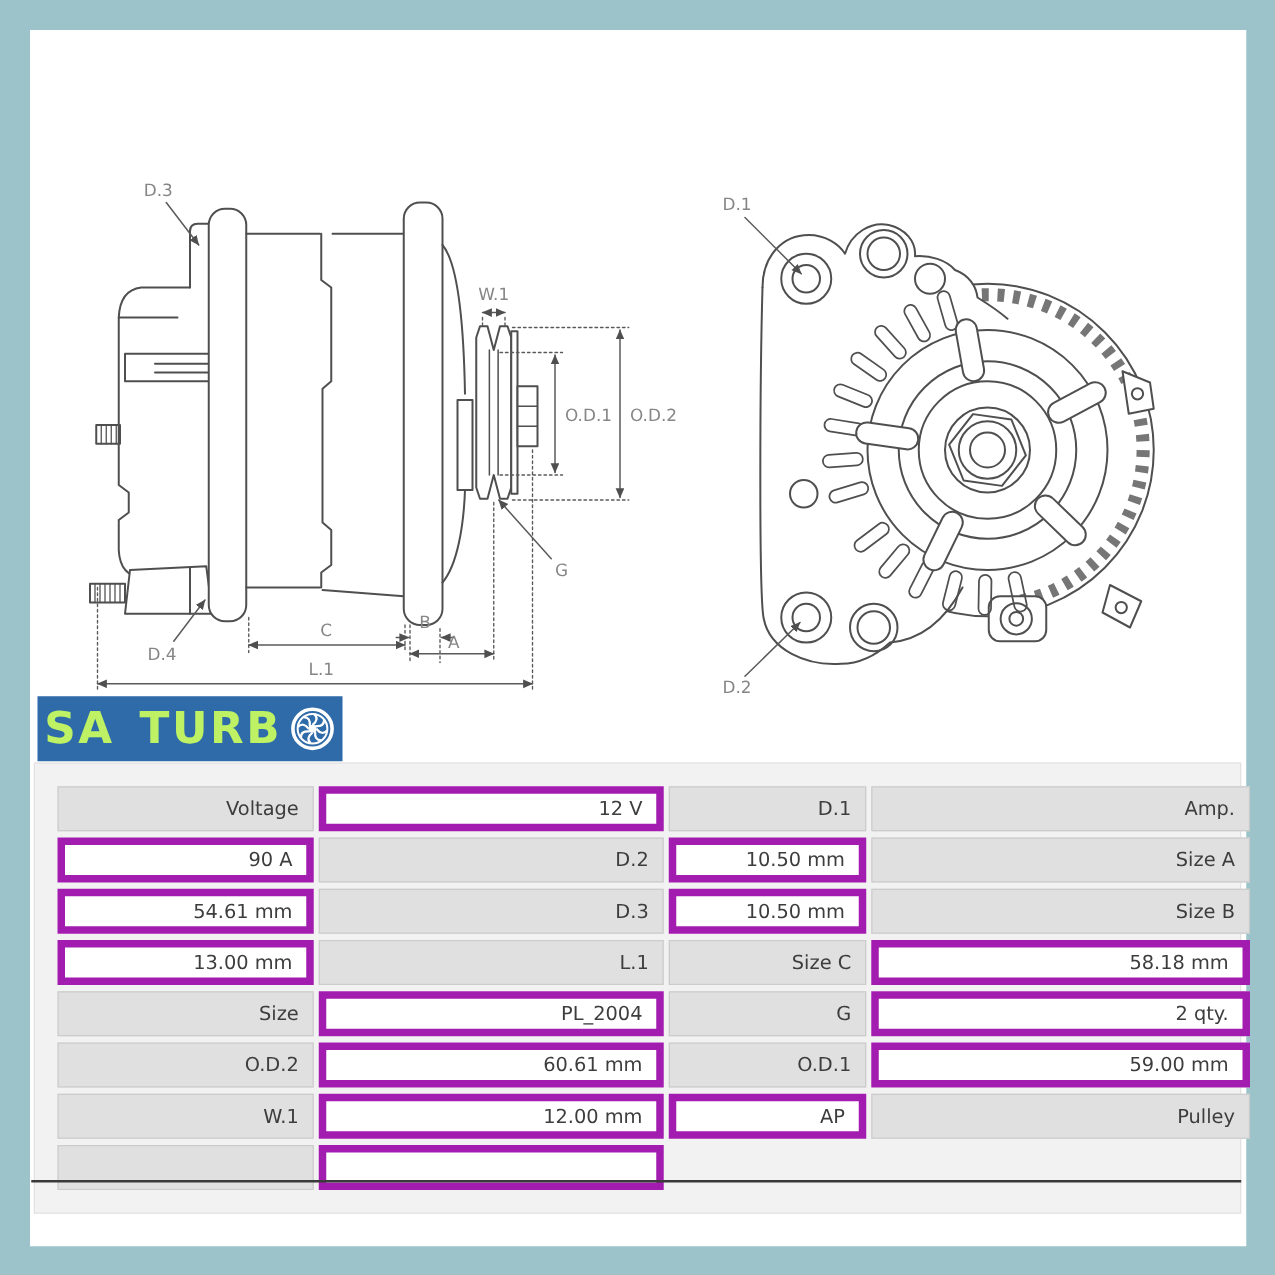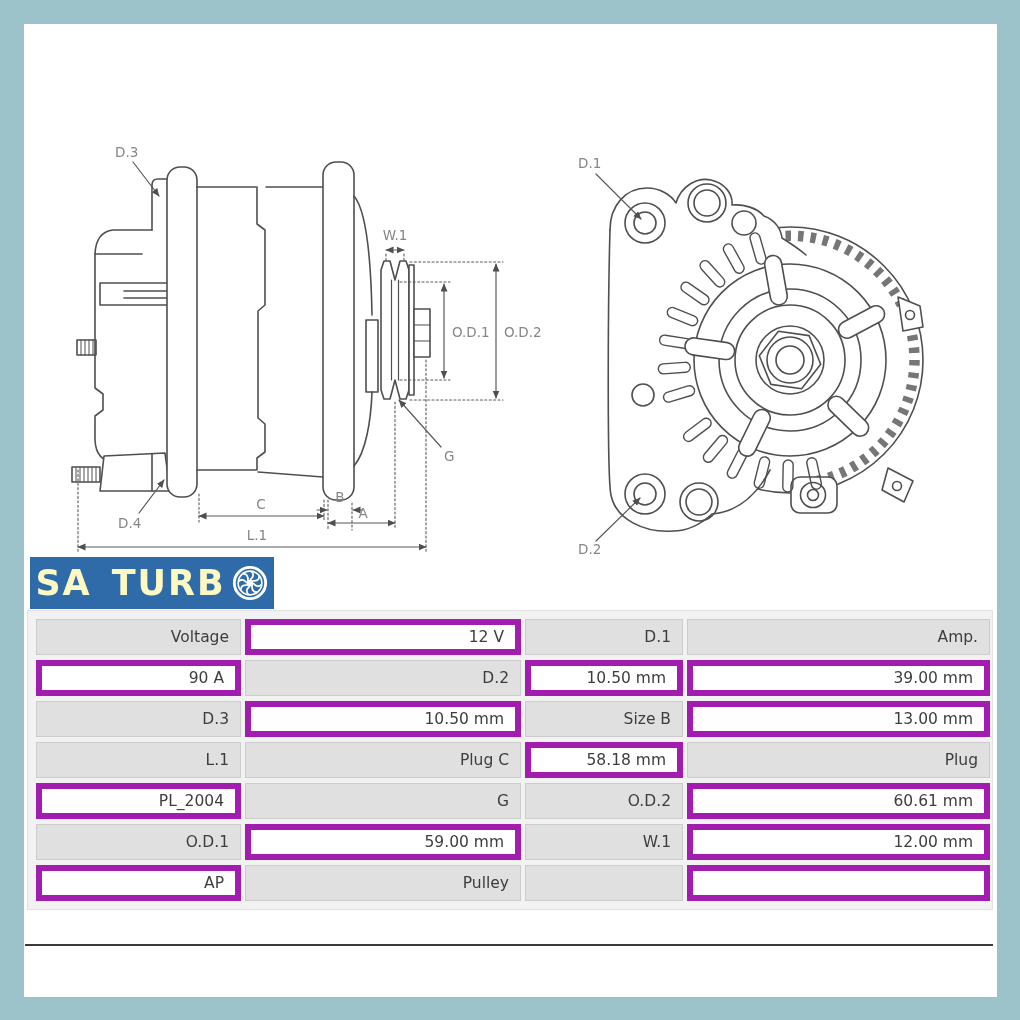--- a/index.html
+++ b/index.html
@@ -11,28 +11,28 @@
   }
   .panel{
     position:absolute;left:24px;top:24px;width:973px;height:973px;
     background:#ffffff;
   }
   .drawing-svg{position:absolute;left:0;top:0;}
   
   .logo{
     position:absolute;left:30px;top:557px;width:244px;height:52px;
     display:flex;align-items:center;justify-content:center;gap:4px;
-    color:#fef9c3;font-weight:700;font-size:35px;letter-spacing:2px;
+    color:#bef264;font-weight:700;font-size:35px;letter-spacing:2px;
   }
   .logo .sp{width:12px;}
   .logo svg{display:block;margin-left:1px;}
   
   .table-wrap{
     position:absolute;left:27px;top:610px;width:966px;
-    background:#f2f2f2;border:1px solid #e2e2e2;padding:8px;
+    background:#f2f2f2;border:1px solid #e2e2e2;padding:18px;
     box-sizing:border-box;
   }
   .spec-grid{
     display:grid;
     grid-template-columns:205px 276px 158px 303px;
     grid-auto-rows:36px;
     gap:5px 4px;
   }
   .cell{
     display:flex;align-items:center;justify-content:flex-end;
@@ -262,31 +262,33 @@
 
 <div class="table-wrap">
   <div class="spec-grid" id="spec-grid">
       <div class="cell cell-label">Voltage</div>
       <div class="cell cell-value">12 V</div>
       <div class="cell cell-label">D.1</div>
       <div class="cell cell-label">Amp.</div>
       <div class="cell cell-value">90 A</div>
       <div class="cell cell-label">D.2</div>
       <div class="cell cell-value">10.50 mm</div>
-      <div class="cell cell-value">39.00 mm</div>
+      <div class="cell cell-label">Size A</div>
+      <div class="cell cell-value">54.61 mm</div>
       <div class="cell cell-label">D.3</div>
       <div class="cell cell-value">10.50 mm</div>
       <div class="cell cell-label">Size B</div>
       <div class="cell cell-value">13.00 mm</div>
       <div class="cell cell-label">L.1</div>
-      <div class="cell cell-label">Plug C</div>
+      <div class="cell cell-label">Size C</div>
       <div class="cell cell-value">58.18 mm</div>
-      <div class="cell cell-label">Plug</div>
+      <div class="cell cell-label">Size</div>
       <div class="cell cell-value">PL_2004</div>
       <div class="cell cell-label">G</div>
+      <div class="cell cell-value">2 qty.</div>
       <div class="cell cell-label">O.D.2</div>
       <div class="cell cell-value">60.61 mm</div>
       <div class="cell cell-label">O.D.1</div>
       <div class="cell cell-value">59.00 mm</div>
       <div class="cell cell-label">W.1</div>
       <div class="cell cell-value">12.00 mm</div>
       <div class="cell cell-value">AP</div>
       <div class="cell cell-label">Pulley</div>
       <div class="cell cell-label"></div>
       <div class="cell cell-value"></div>

